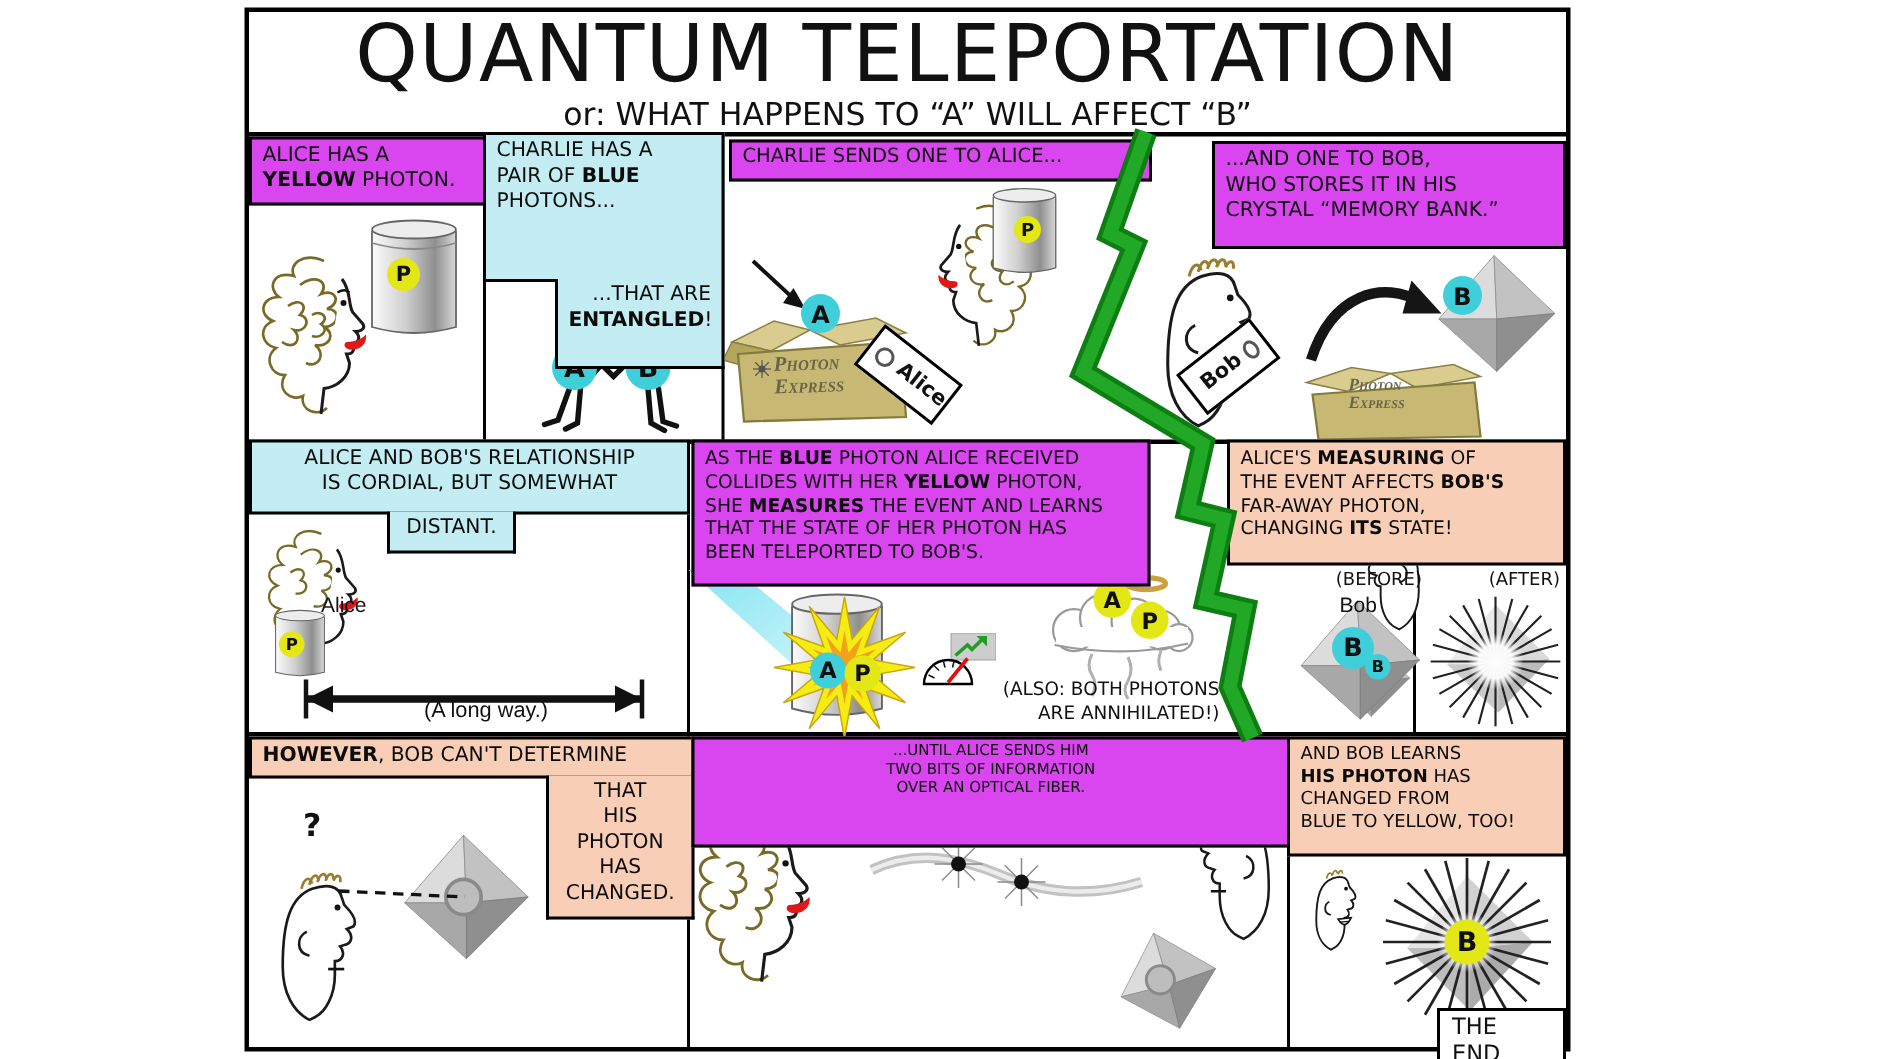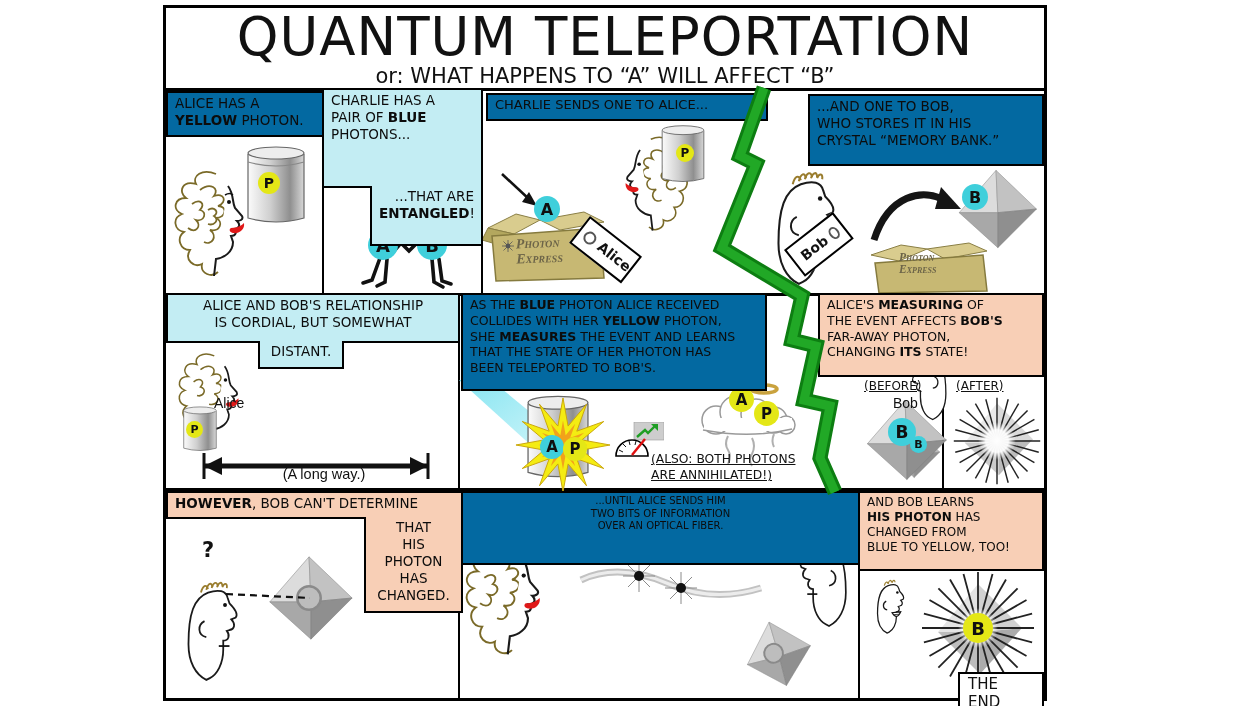--- a/index.html
+++ b/index.html
@@ -3,36 +3,36 @@
 <meta charset="utf-8">
 <style>
   html,body{margin:0;padding:0;background:#fff;}
   #stage{position:relative;width:1255px;height:706px;background:#fff;overflow:hidden;
          font-family:"DejaVu Sans",sans-serif;color:#111;}
   #frame{position:absolute;left:163px;top:5px;width:878px;height:690px;border:3px solid #000;background:#fff;}
   .sep{position:absolute;background:#000;z-index:1;}
   .art{position:absolute;z-index:2;}
   .cap{position:absolute;border:2px solid #000;box-sizing:border-box;padding:2px 7px;
        font-size:13.5px;line-height:1.26;white-space:pre-line;z-index:5;color:#0c0c0c;}
-  .yl{background:#0369a1;} .cy{background:#c3edf3;} .sm{background:#f8cfb6;}
+  .yl{background:#d946ef;} .cy{background:#c3edf3;} .sm{background:#f8cfb6;}
   .bseg{font-weight:700;}
   .photon{position:absolute;border-radius:50%;display:flex;align-items:center;justify-content:center;
           font-weight:700;color:#101010;z-index:4;}
   .py{background:#e4e716;} .pc{background:#3fcfdb;}
   .plain{font-family:"Liberation Sans",sans-serif;}
   #title-block{position:absolute;left:0;top:0;width:878px;height:80px;text-align:center;z-index:3;}
   #title-main{font-size:53px;line-height:56px;margin-top:1px;letter-spacing:1px;font-weight:400;}
   #title-sub{font-size:21px;line-height:22px;}
   .tag{position:absolute;background:#fff;border:2px solid #000;box-sizing:border-box;z-index:4;
        display:flex;align-items:center;font-size:14px;font-weight:600;}
   .tag .hole{width:9px;height:9px;border:2px solid #555;border-radius:50%;margin:0 5px 0 5px;background:#fff;}
   .brand{position:absolute;z-index:3;font-family:"Liberation Serif",serif;font-style:italic;font-weight:700;
          font-variant:small-caps;color:#6c6448;white-space:pre-line;line-height:1.05;}
   .lbl{position:absolute;z-index:4;color:#111;}
-  .note{position:absolute;z-index:4;text-align:left;white-space:pre-line;line-height:1.3;text-decoration:underline;}
+  .note{position:absolute;z-index:4;text-align:right;white-space:pre-line;line-height:1.3;}
   #the-end{position:absolute;border:2px solid #000;background:#fff;font-size:15px;padding:1px 8px;z-index:6;}
   #bolt-svg{position:absolute;z-index:8;}
 </style>
 </head>
 <body>
 
 <div id="stage">
 <div id="frame">
 
   <div id="title-block">

